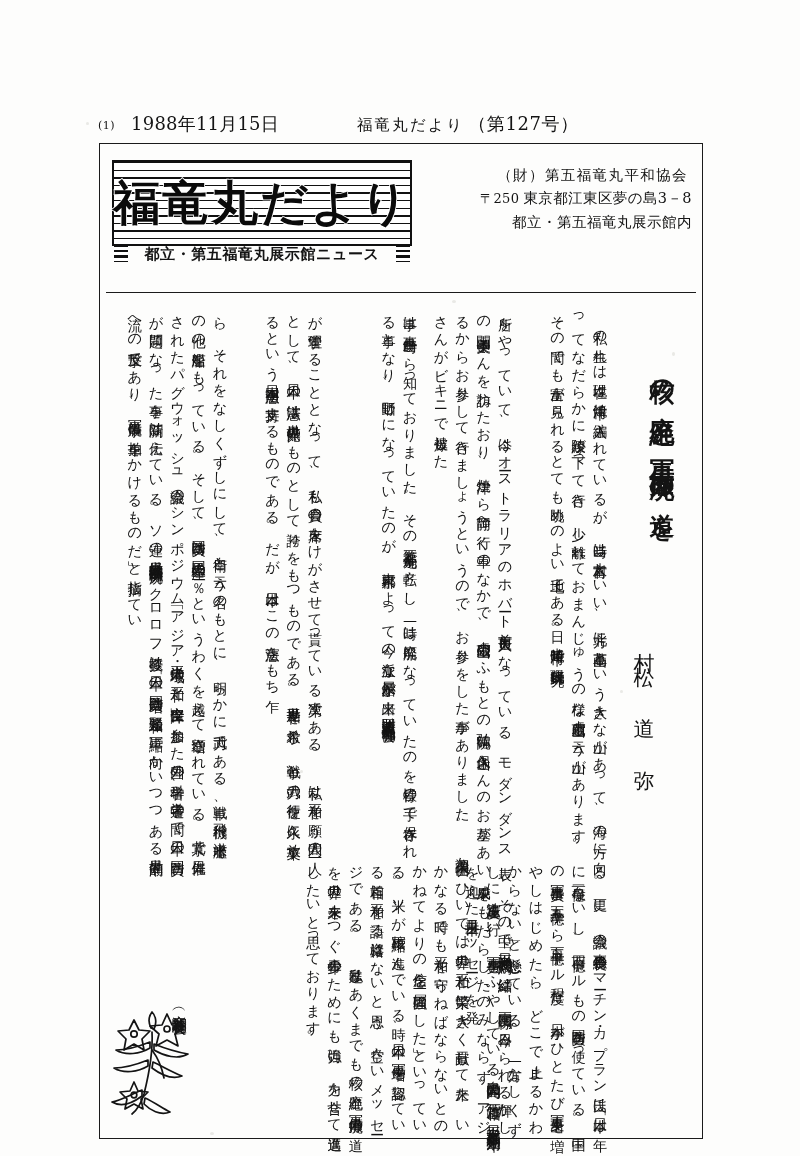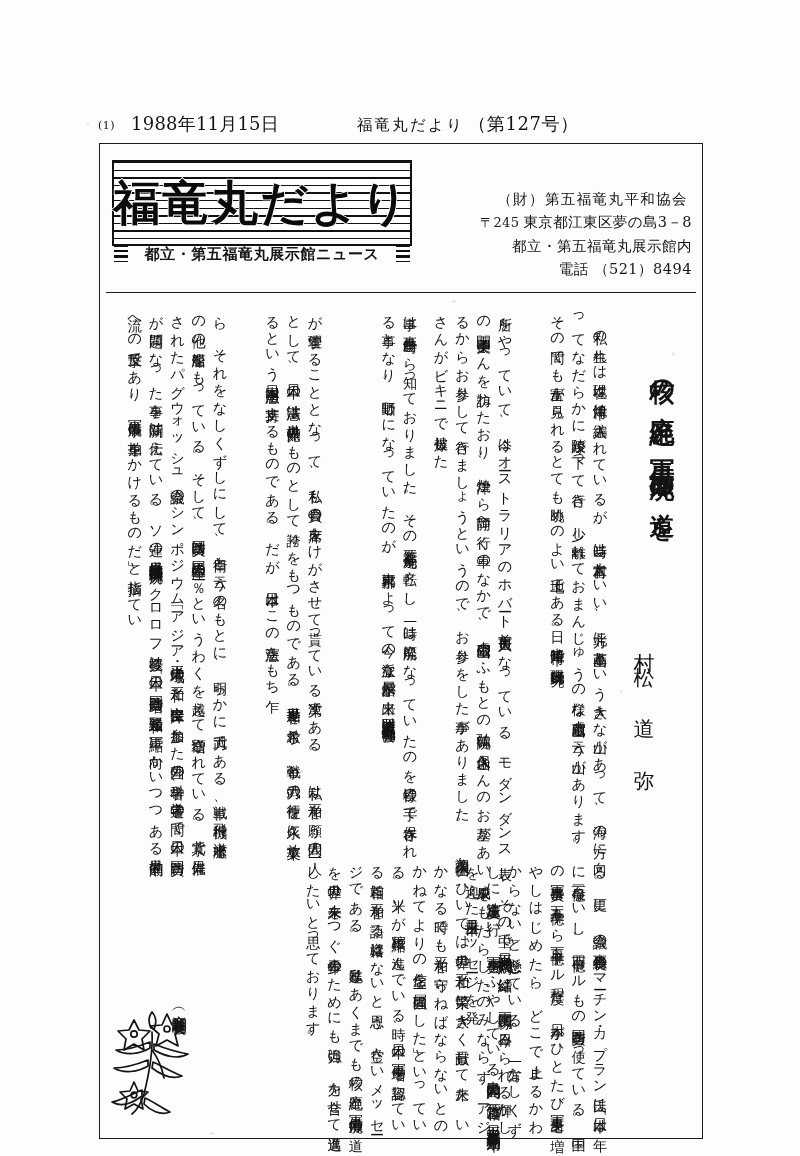--- a/index.html
+++ b/index.html
@@ -141,21 +141,21 @@
       to bottom,
       #111 0px, #111 2.2px,
       #fff 2.2px, #fff 5.2px
     );
   }
   .logo-sub::before { left: 2px; }
   .logo-sub::after  { right: 2px; }
 
   .pub-info {
     margin-left: 24px;
-    margin-top: 38px;
+    margin-top: 14px;
     font-size: 14.5px;
     line-height: 1.62;
     letter-spacing: 0.5px;
     text-align: right;
     width: 256px;
   }
   .pub-org {
     letter-spacing: 1.4px;
     padding-right: 4px;
   }
@@ -285,24 +285,23 @@
 
   <div class="masthead">
     <div class="logo-box">
       <div class="logo-stripes"></div>
       <div class="logo-word">福竜丸だより</div>
       <div class="logo-sub">都立・第五福竜丸展示館ニュース</div>
     </div>
     <div class="pub-info">
       <div class="pub-org">（財）第五福竜丸平和協会</div>
       <div class="pub-addr1">
-        <span class="pub-zip">〒245</span><span>東京都江東区夢の島3－8</span>
+        <span class="pub-zip">〒250</span><span>東京都江東区夢の島3－8</span>
       </div>
       <div>都立・第五福竜丸展示館内</div>
-      <div>電話 （521）8494</div>
     </div>
   </div>
   <div class="masthead-rule"></div>
 
   <div class="vtext headline">核の廃絶と軍備撤廃の道を</div>
   <div class="vtext byline">村松 道 弥</div>
 
   <div class="body-upper">
     <div class="col">
         <p class="indent">私の生れは現在は焼津市に編入されているが、当時は大富村といい、北方に高草山という大きな山があって、海の方に向ってなだらかに陵線が下って行き、少し離れておまんじゅうの様な虚空蔵山と云う山があります。その間でも富士が見られるとても眺めのよい土地である日。当時焼津市で現代舞踊研究</p>

